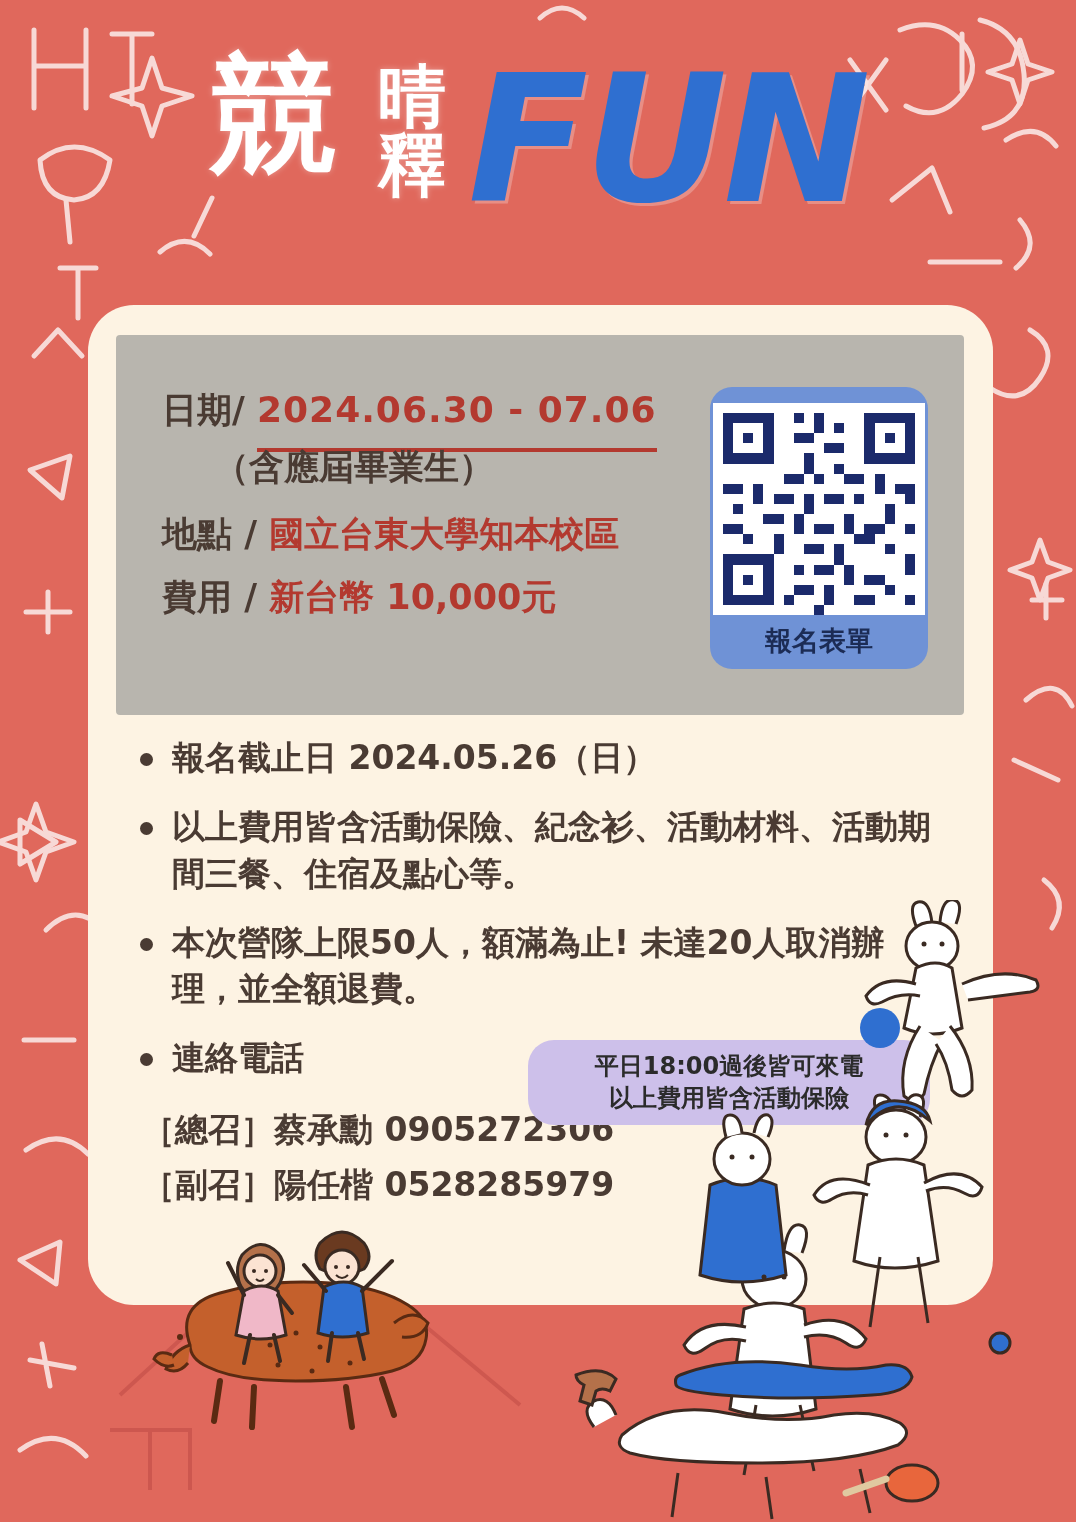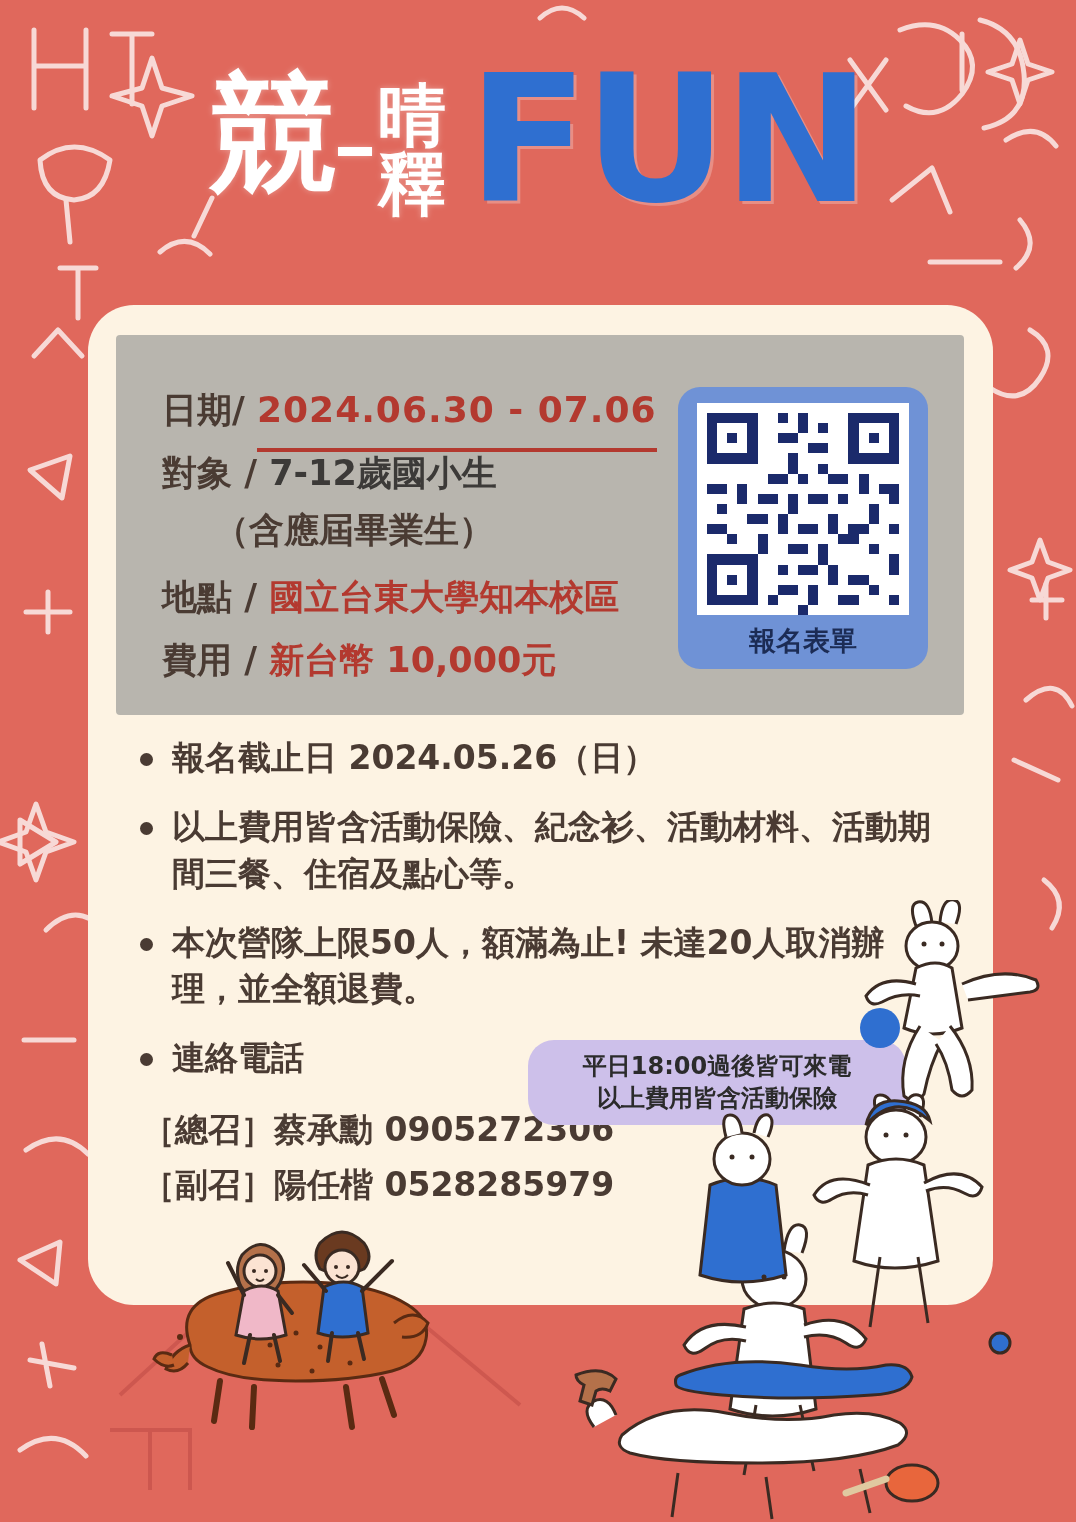--- a/index.html
+++ b/index.html
@@ -38,29 +38,28 @@
   .header {
     position: absolute;
     top: 28px;
     left: 0;
     width: 100%;
     height: 250px;
   }
   .title-cn {
     position: absolute;
     left: 210px;
-    top: 39px;
+    top: 20px;
     font-family: "DejaVu Sans", sans-serif;
     font-size: 92px;
     line-height: 0.95;
     font-weight: bold;
     color: #ffffff;
     letter-spacing: 2px;
     text-shadow: 0 0 6px rgba(255,255,255,0.35);
-    text-decoration: underline;
   }
   .title-cn .c1 {
     display: inline-block;
     font-size: 126px;
     vertical-align: top;
     margin-top: 6px;
   }
   .title-cn .stack {
     display: inline-block;
     vertical-align: top;
@@ -68,20 +67,21 @@
     line-height: 1.02;
     margin-left: 6px;
     margin-top: 14px;
   }
   .title-en {
     position: absolute;
     left: 468px;
     top: 10px;
     font-size: 176px;
     font-weight: bold;
+    font-style: italic;
     color: #2f6fd0;
     letter-spacing: -4px;
     font-family: "DejaVu Sans", sans-serif;
     text-shadow: 3px 3px 0 rgba(255,255,255,0.25);
   }
 
   
   .card {
     position: absolute;
     left: 88px;
@@ -132,21 +132,21 @@
     font-weight: bold;
     color: #4a3b33;
     margin: -6px 0 20px 52px;
   }
 
   
   .qr-block {
     position: absolute;
     right: 36px;
     top: 52px;
-    width: 250px;
+    width: 218px;
     height: 282px;
     background: #6f92d6;
     border-radius: 22px;
     text-align: center;
   }
   .qr-img {
     margin: 16px auto 0;
     width: 212px;
     height: 212px;
     background: #ffffff;
@@ -194,21 +194,21 @@
     line-height: 1.55;
     padding-left: 10px;
   }
 
   
   .note {
     position: absolute;
     left: 440px;
     top: 735px;
     width: 350px;
-    padding: 10px 14px;
+    padding: 10px 26px;
     background: #cdc0ea;
     border-radius: 26px;
     text-align: center;
     font-size: 24px;
     font-weight: bold;
     line-height: 1.35;
     color: #2b2b2b;
   }
 
   
@@ -286,24 +286,20 @@
     <div class="title-en">FUN</div>
   </div>
 
   <div class="card">
 
     <div class="info-panel">
       <div class="info-lines">
         <div class="info-row">
           <span class="label">日期/</span>
           <span class="val-date">2024.06.30 - 07.06</span>
-        </div>
-        <div class="info-row">
-          <span class="label">對象 /</span>
-          <span class="val-dark">7-12歲國小生</span>
         </div>
         <div class="info-sub">（含應屆畢業生）</div>
         <div class="info-row">
           <span class="label">地點 /</span>
           <span class="val-red">國立台東大學知本校區</span>
         </div>
         <div class="info-row">
           <span class="label">費用 /</span>
           <span class="val-red">新台幣 10,000元</span>
         </div>

